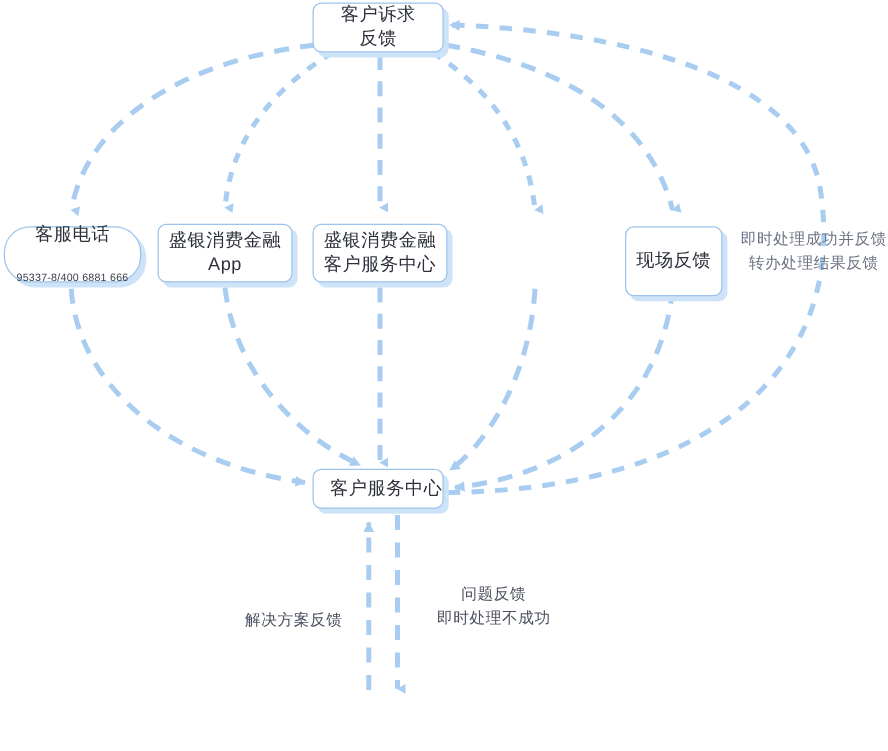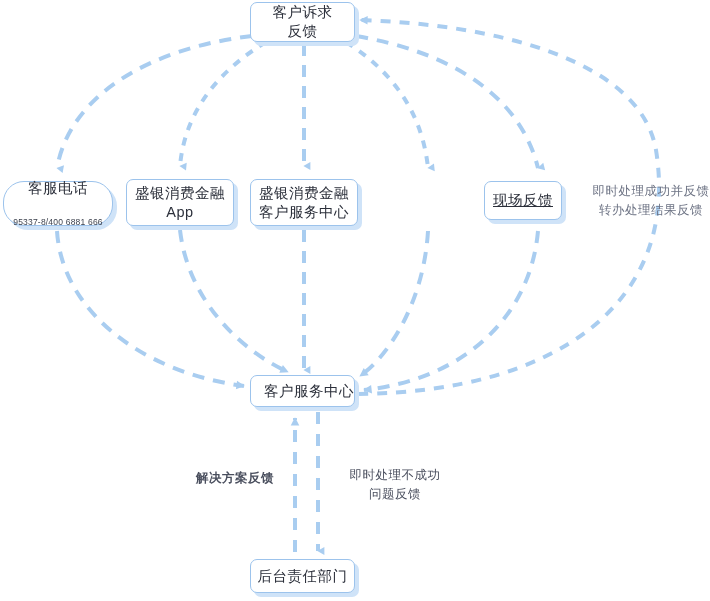--- a/index.html
+++ b/index.html
@@ -66,27 +66,27 @@
     color: #6d7384;
     text-align: center;
   }
 
   
   #node-top        { left: 250px; top: 2px;   width: 105px; height: 40px; }
   #node-ch-0       { left: 3px;   top: 181px; width: 110px; height: 45px; border-radius: 21px; }
   #node-ch-1       { left: 126px; top: 179px; width: 108px; height: 47px; }
   #node-ch-2       { left: 250px; top: 179px; width: 108px; height: 47px; }
   #node-ch-3       { left: 374px; top: 181px; width: 108px; height: 45px; }
-  #node-ch-4       { left: 484px; top: 181px; width: 78px;  height: 39px; text-decoration: underline; }
+  #node-ch-4       { left: 500px; top: 181px; width: 78px;  height: 56px; }
   #node-center     { left: 250px; top: 375px; width: 105px; height: 32px; padding-left: 13px; }
   #node-bottom     { left: 250px; top: 559px; width: 105px; height: 34px; }
 
   
   #label-right     { left: 588px; top: 182px; width: 126px; }
-  #label-left-mid  { left: 183px; top: 469px; width: 104px; font-weight: bold; }
+  #label-left-mid  { left: 183px; top: 487px; width: 104px; }
   #label-right-mid { left: 340px; top: 466px; width: 110px; }
 </style>
 </head>
 <body>
 
 <div id="canvas">
 
   <svg id="edges" viewBox="0 0 710 601">
     <defs>
       <marker id="arrowDown" markerWidth="9" markerHeight="9" refX="4.5" refY="7.6" orient="auto" markerUnits="userSpaceOnUse">
@@ -140,31 +140,28 @@
 
 
   <div class="node" id="node-ch-4">
     <div class="line">现场反馈</div>
   </div>
 
   <div class="node" id="node-center">
     <div class="line">客户服务中心</div>
   </div>
 
-  <div class="node" id="node-bottom">
-    <div class="line">后台责任部门</div>
-  </div>
 
   <div class="edge-label gray-right" id="label-right">
     <div>即时处理成功并反馈</div>
     <div>转办处理结果反馈</div>
   </div>
 
   <div class="edge-label" id="label-left-mid">
     <div>解决方案反馈</div>
   </div>
 
   <div class="edge-label" id="label-right-mid">
+    <div>问题反馈</div>
     <div>即时处理不成功</div>
-    <div>问题反馈</div>
   </div>
 
 </div>
 
 </body></html>

